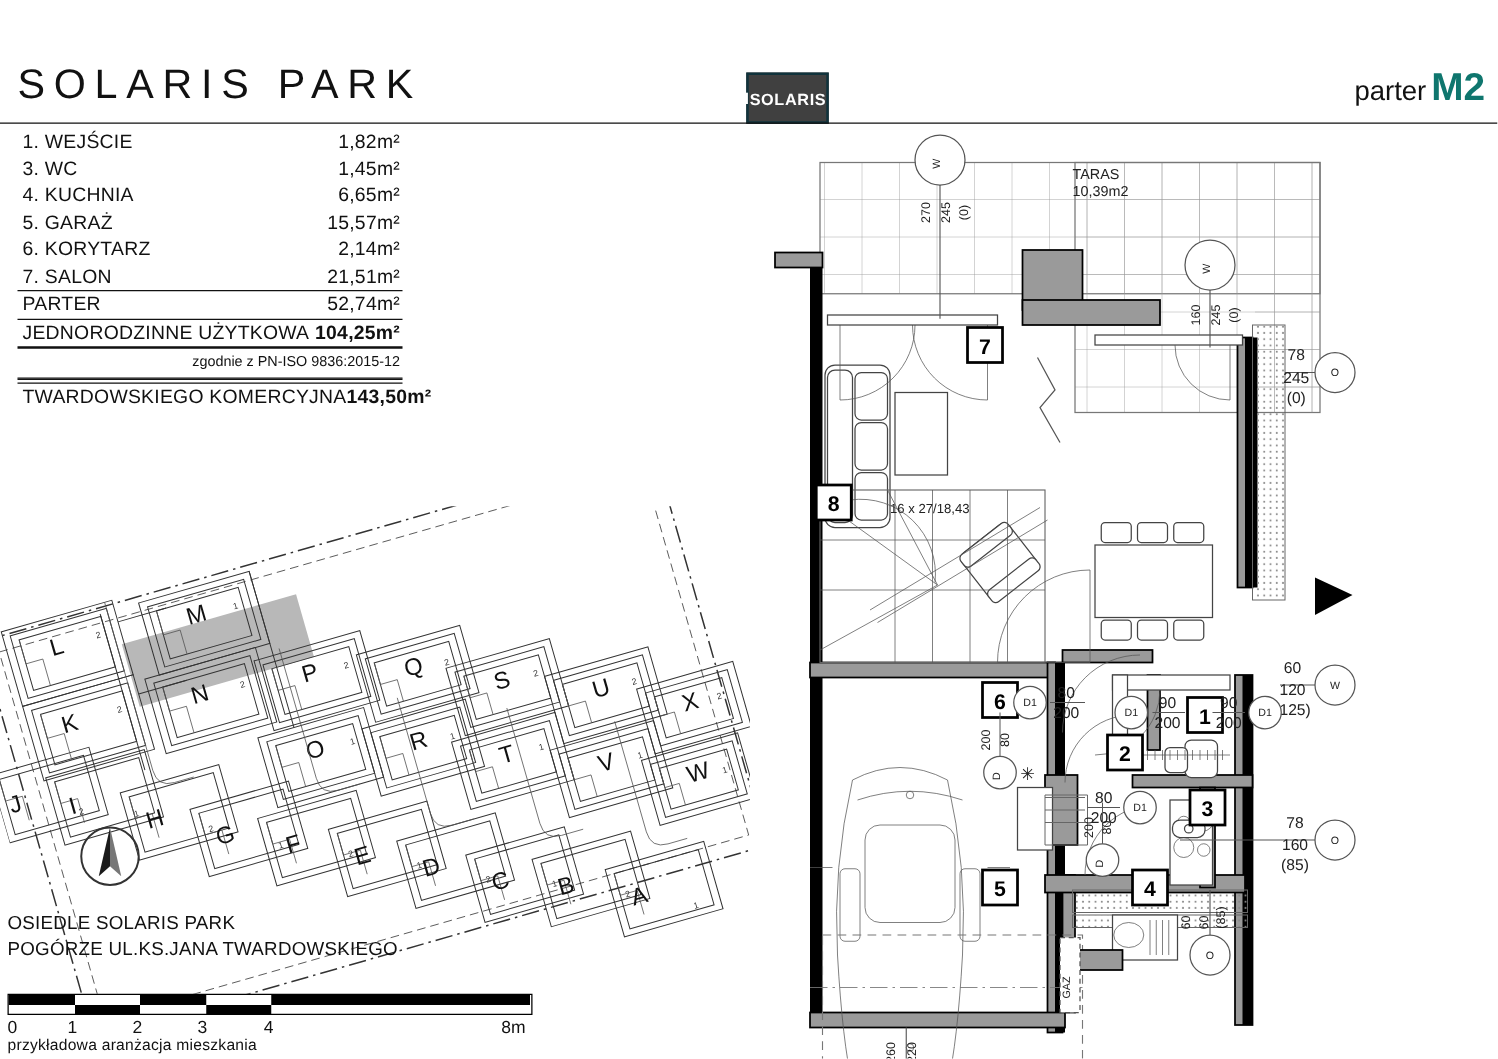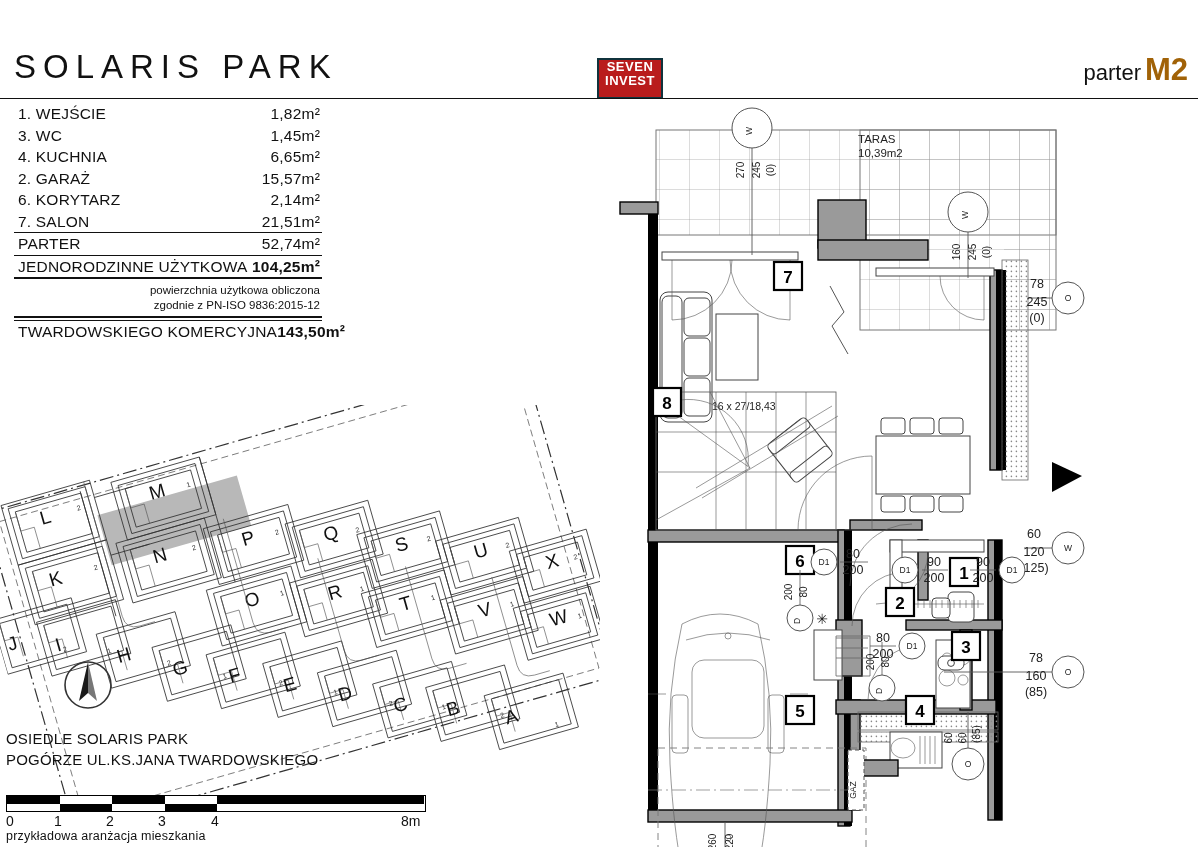--- a/index.html
+++ b/index.html
@@ -4,26 +4,26 @@
 <style>
   html,body{margin:0;padding:0;background:#ffffff;}
   body{width:1198px;height:847px;position:relative;overflow:hidden;
        font-family:"Liberation Sans","DejaVu Sans",sans-serif;color:#111;}
 
   .abs{position:absolute;}
 
   
   #header{left:0;top:0;width:1198px;height:100px;}
   #brand-title{left:14px;top:48px;font-size:33px;letter-spacing:7px;font-weight:400;color:#111;white-space:nowrap;}
-  #logo-box{left:597px;top:58px;width:62px;height:37px;background:#b91c1c;border:2px solid #10333c;
-            display:flex;flex-direction:column;align-items:center;justify-content:flex-start;line-height:1;}
+  #logo-box{left:597px;top:58px;width:62px;height:37px;background:#404040;border:2px solid #10333c;
+            display:flex;align-items:center;justify-content:flex-end;line-height:1;}
   #logo-box .l1{color:#ffffff;font-size:13px;font-weight:700;letter-spacing:.5px;}
   #logo-box .l2{color:#ffffff;font-size:13px;font-weight:700;letter-spacing:.5px;margin-top:1px;}
   #floor-label{right:57px;top:60px;font-size:22px;color:#111;}
-  #unit-label{right:10px;top:52px;font-size:31px;font-weight:800;color:#a16207;}
+  #unit-label{right:10px;top:52px;font-size:31px;font-weight:800;color:#0f766e;}
   #header-rule{left:0;top:98px;width:1198px;height:1px;background:#111;}
 
   
   #area-table{left:14px;top:103px;width:308px;}
   .rule-thick{height:2px;background:#111;width:100%;}
   .rule-thin{height:1px;background:#111;width:100%;}
   .rule-gap{height:2px;}
   .arow{display:flex;justify-content:space-between;align-items:baseline;font-size:15.5px;line-height:19.5px;padding:1px 2px 1px 4px;white-space:nowrap;}
   .arow .nm{letter-spacing:.2px;}
   .arow .vl{letter-spacing:.2px;}
@@ -65,21 +65,21 @@
   .hatchdot{fill:url(#dots);stroke:#666;stroke-width:.8;}
 </style>
 </head>
 <body>
 
 <div id="header" class="abs">
   <div id="brand-title" class="abs">SOLARIS PARK</div>
 
   <div id="logo-box" class="abs">
     <div class="l1">SEVEN</div>
-    <div class="l2">INVEST</div>
+    <div class="l2">SOLARIS</div>
   </div>
 
   <div id="floor-label" class="abs">parter</div>
   <div id="unit-label" class="abs">M2</div>
   <div id="header-rule" class="abs"></div>
 </div>
 
 <div id="area-table" class="abs">
 
   <div class="arow">
@@ -88,21 +88,21 @@
   </div>
   <div class="arow">
     <span class="nm">3. WC</span>
     <span class="vl">1,45m²</span>
   </div>
   <div class="arow">
     <span class="nm">4. KUCHNIA</span>
     <span class="vl">6,65m²</span>
   </div>
   <div class="arow">
-    <span class="nm">2. GARAŻ</span>
+    <span class="nm">5. GARAŻ</span>
     <span class="vl">15,57m²</span>
   </div>
   <div class="arow">
     <span class="nm">6. KORYTARZ</span>
     <span class="vl">2,14m²</span>
   </div>
   <div class="arow">
     <span class="nm">7. SALON</span>
     <span class="vl">21,51m²</span>
   </div>
@@ -114,21 +114,20 @@
   </div>
 
   <div class="rule-thin"></div>
   <div class="arow bold">
     <span class="nm">JEDNORODZINNE UŻYTKOWA</span>
     <span class="vl">104,25m²</span>
   </div>
   <div class="rule-thick"></div>
 
   <div class="note">
-    <div>powierzchnia użytkowa obliczona</div>
     <div>zgodnie z PN-ISO 9836:2015-12</div>
   </div>
 
   <div class="rule-thin"></div>
 
   <div class="rule-thin"></div>
   <div class="rule-gap"></div>
   <div class="rule-thin"></div>
 
   <div class="arow bold">

